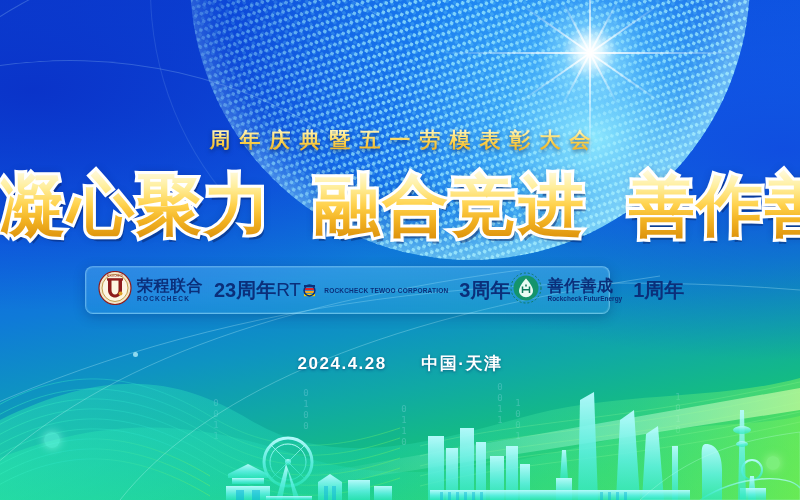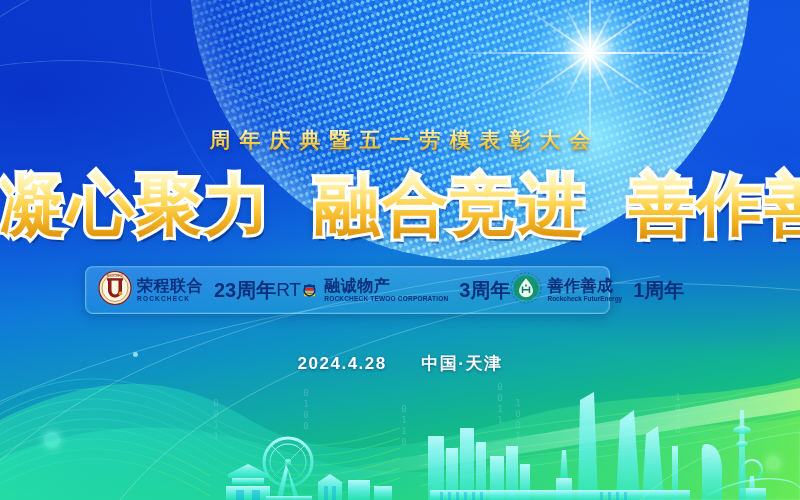--- a/index.html
+++ b/index.html
@@ -460,21 +460,20 @@
           <span class="rt-text">RT</span>
           <svg width="17" height="17" viewBox="0 0 17 17" style="margin:0 1px;">
             <path d="M3,3 h11 v2.2 h-11 Z" fill="#0b2f7a"></path>
             <path d="M3,6 h11 v2.2 h-11 Z" fill="#d8232a"></path>
             <path d="M3,9 h11 v2.2 h-11 Z" fill="#f5a81c"></path>
             <path d="M3,12 h11 v2.2 h-11 Z" fill="#f5d000"></path>
             <circle cx="8.5" cy="8.5" r="5.4" fill="none" stroke="#0b2f7a" stroke-width="1.5"></circle>
           </svg>
         </span>
         <span class="names">
-          <span class="cn">融诚物产</span>
           <span class="en">ROCKCHECK TEWOO CORPORATION</span>
         </span>
         <span class="yrs">3周年</span>
       </div>
 
       <div class="badge b3">
         <span class="mark">
           <svg width="32" height="32" viewBox="0 0 32 32">
             <circle cx="16" cy="16" r="15" fill="none" stroke="#0f7a5c" stroke-width="1" stroke-dasharray="2 2"></circle>
             <circle cx="16" cy="16" r="12.5" fill="#14946c"></circle>

